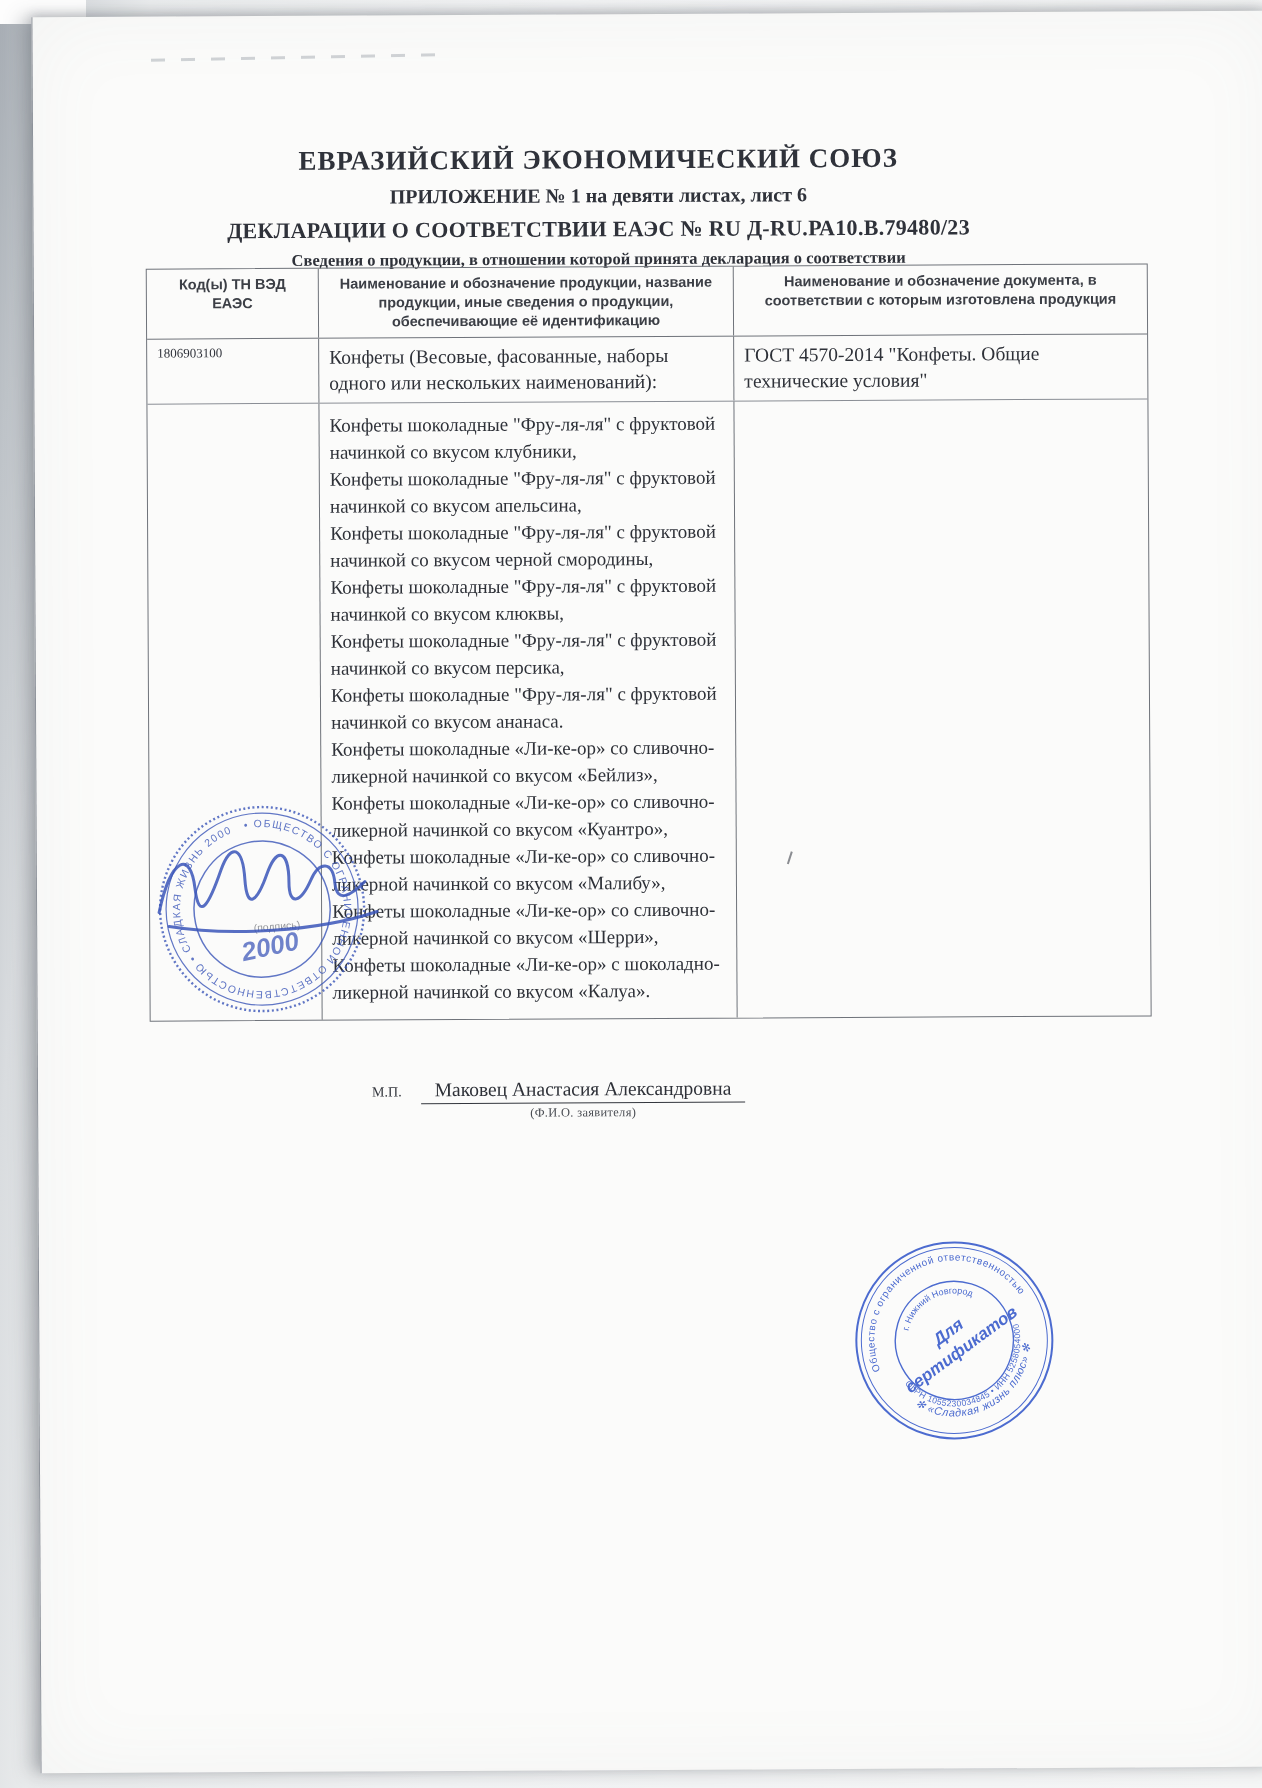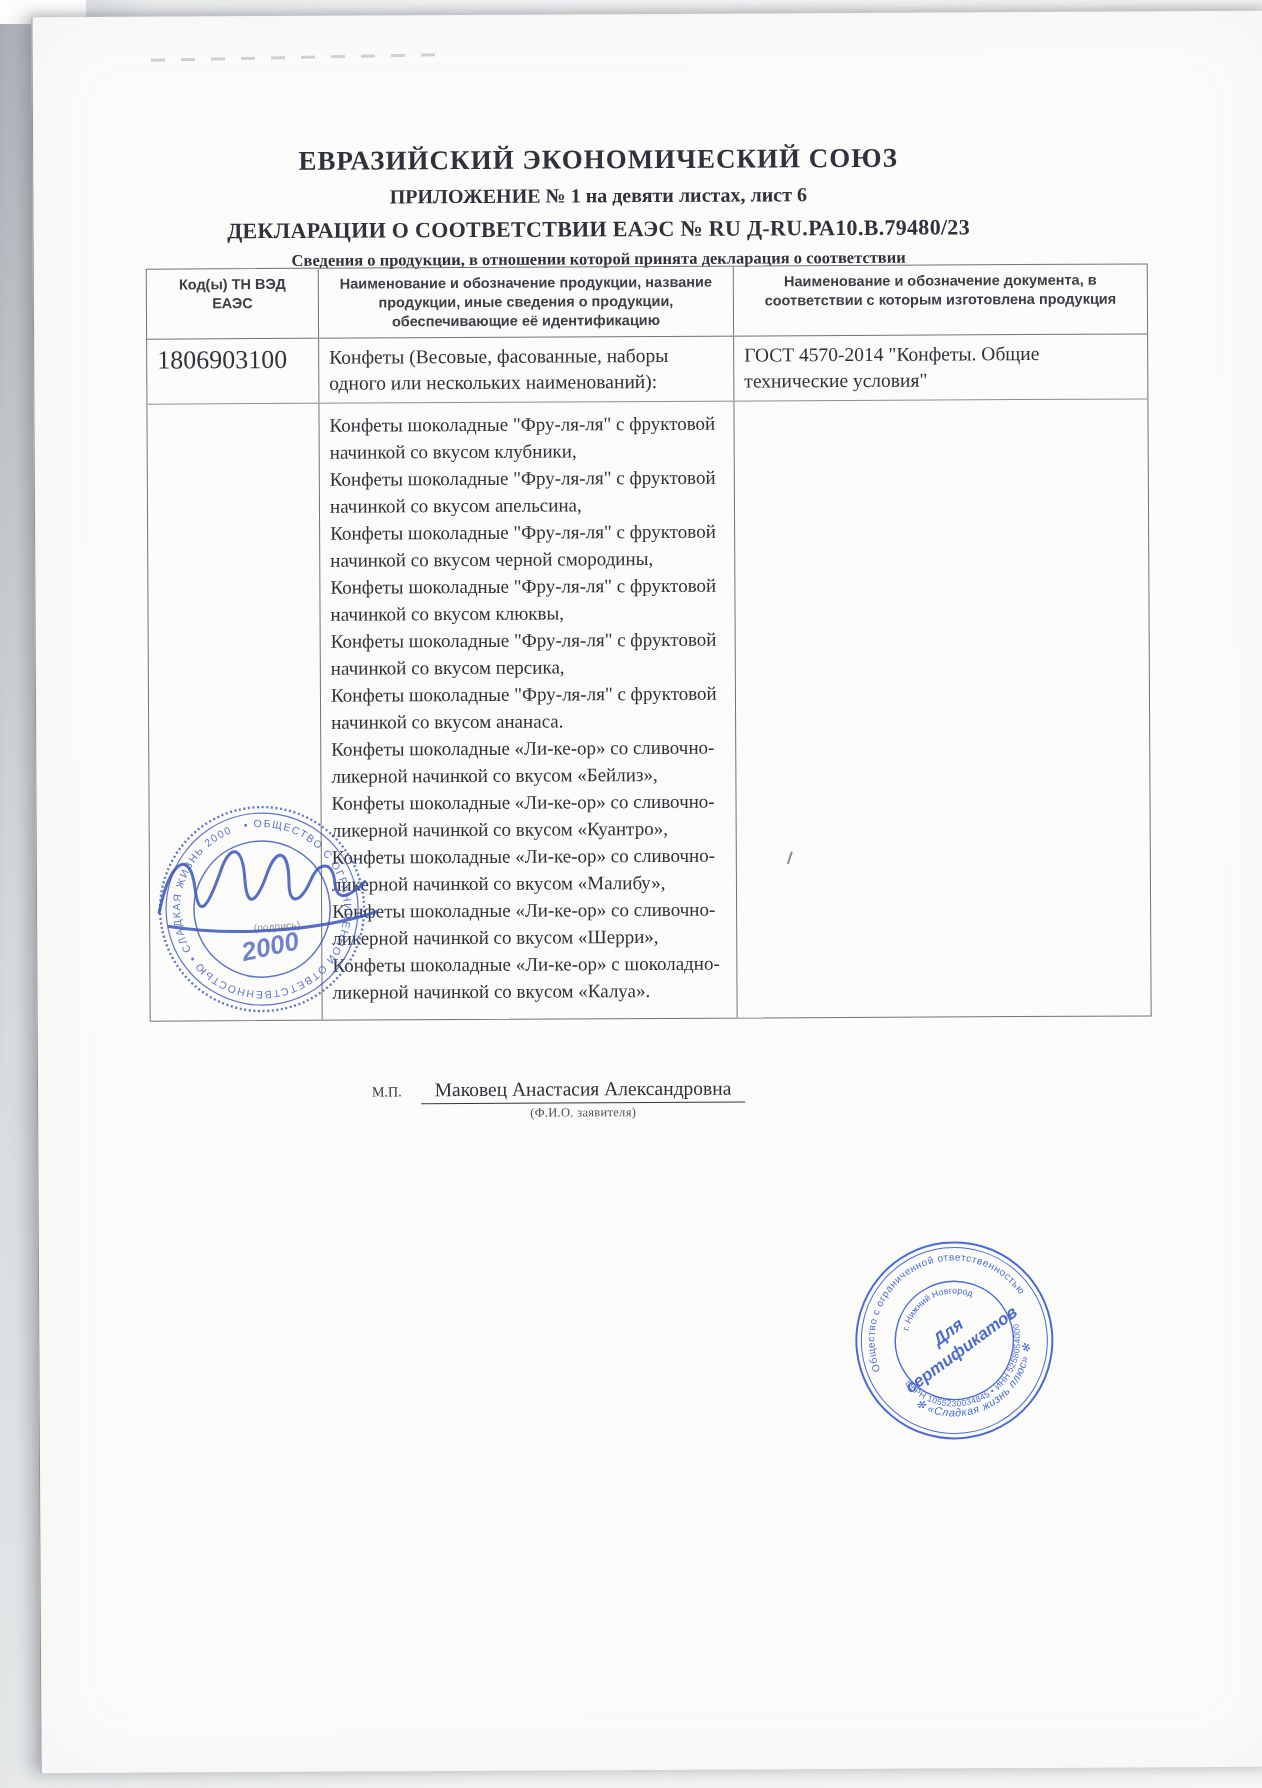--- a/index.html
+++ b/index.html
@@ -29,21 +29,21 @@
   .trow { display:flex; }
   .thead { border-bottom:1px solid #6f737a; }
   .r1 { border-bottom:1px solid #8a8e95; }
   .tcell { box-sizing:border-box; padding:6px 10px; }
   .tcell + .tcell { border-left:1px solid #6f737a; }
   .c1 { width:171px; }
   .c2 { width:415px; }
   .c3 { flex:1; }
   .th { font-family:"Liberation Sans", sans-serif; font-weight:700; font-size:14.5px; line-height:1.32;
         text-align:center; color:#3c3f46; padding:6px 12px; }
-  .code { font-size:26px; color:#30333b; }
+  .code { font-size:13px; color:#30333b; }
   .body-text { font-size:19.5px; line-height:26px; color:#2e3138; }
   .products { padding:8px 10px 14px 10px; }
   .pline { font-size:19px; line-height:27px; color:#2e3138; }
   
   .mp { position:absolute; left:334px; top:1069px; font-size:14px; color:#33363d; }
   .sig-name-wrap { position:absolute; left:380px; top:1064px; width:330px; text-align:center; }
   .sig-name { display:inline-block; font-size:19.5px; color:#2e3138; border-bottom:1.5px solid #34373e; padding:0 14px 2px 14px; }
   .sig-caption { font-size:12.5px; color:#4a4d53; margin-top:2px; letter-spacing:.3px; }
   
   .stamp { position:absolute; }

